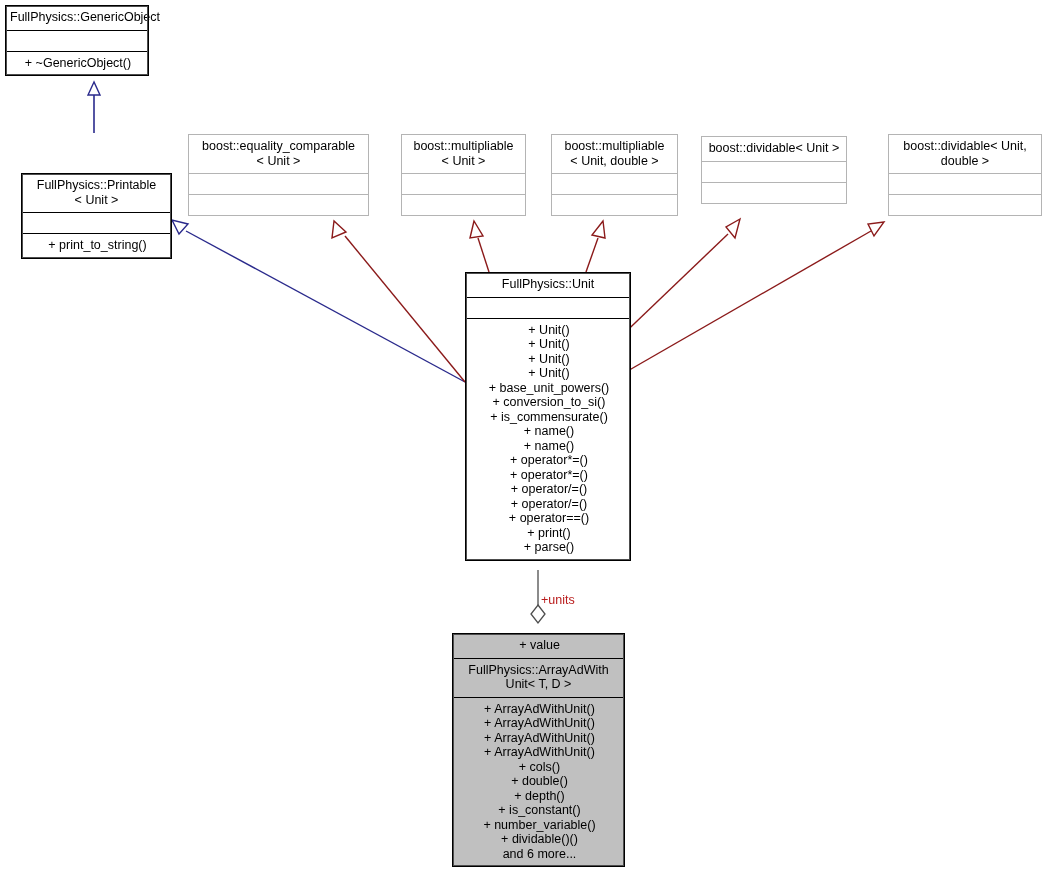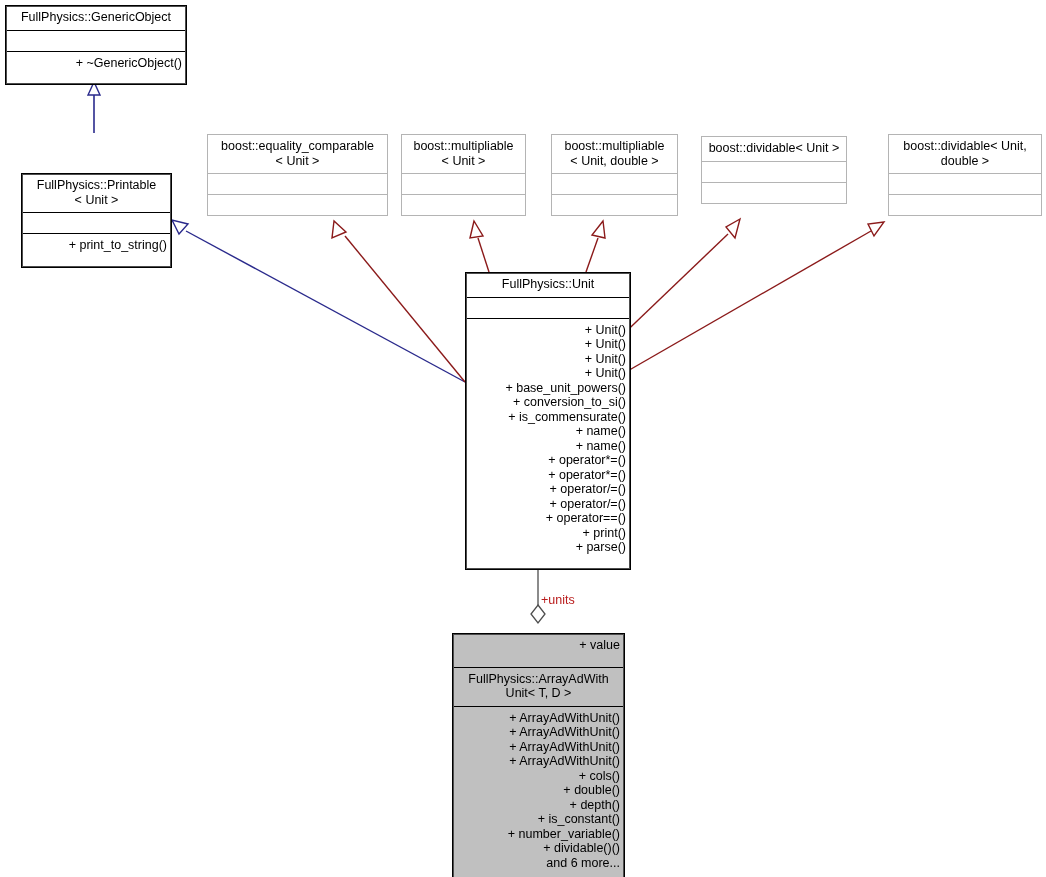--- a/index.html
+++ b/index.html
@@ -65,22 +65,22 @@
     padding: 4px 4px 5px 4px;
   }
   .title-sec .line {
     display: block;
     white-space: nowrap;
   }
   .empty-sec {
     height: 21px;
   }
   .member-sec {
-    padding: 4px 4px 14px 6px;
-    text-align: right;
+    padding: 4px 4px 5px 6px;
+    text-align: center;
   }
   .member-sec .line {
     display: block;
     white-space: nowrap;
   }
   .edge-label {
     position: absolute;
     font-size: 12.5px;
     color: #b91c1c;
     white-space: nowrap;
@@ -129,42 +129,42 @@
       <line x1="612" y1="380" x2="871" y2="231" stroke="#8b1a1a" stroke-width="1.4"></line>
       <polygon points="884,222 868,224 874,236" fill="#ffffff" stroke="#8b1a1a" stroke-width="1.4"></polygon>
     </g>
 
     <g>
       <line x1="538" y1="570" x2="538" y2="605" stroke="#4d4d4d" stroke-width="1.3"></line>
       <polygon points="538,605 545,614 538,623 531,614" fill="#ffffff" stroke="#4d4d4d" stroke-width="1.3"></polygon>
     </g>
   </svg>
 
-  <div class="node black" style="left:5px; top:5px; width:182px;">
+  <div class="node black" style="left:5px; top:5px; width:144px;">
     <div class="sec title-sec">
       <span class="line">FullPhysics::GenericObject</span>
     </div>
     <div class="sec empty-sec"></div>
     <div class="sec member-sec">
       <span class="line">+ ~GenericObject()</span>
     </div>
   </div>
 
   <div class="node black" style="left:21px; top:133px; width:151px;margin-top:40px;">
     <div class="sec title-sec">
       <span class="line">FullPhysics::Printable</span>
       <span class="line">&lt; Unit &gt;</span>
     </div>
     <div class="sec empty-sec"></div>
     <div class="sec member-sec">
       <span class="line">+ print_to_string()</span>
     </div>
   </div>
 
-  <div class="node gray" style="left:207px; top:134px; width:181px;">
+  <div class="node gray" style="left:188px; top:134px; width:181px;">
     <div class="sec title-sec">
       <span class="line">boost::equality_comparable</span>
       <span class="line">&lt; Unit &gt;</span>
     </div>
     <div class="sec empty-sec"></div>
     <div class="sec empty-sec"></div>
   </div>
 
   <div class="node gray" style="left:401px; top:134px; width:125px;">
     <div class="sec title-sec">

